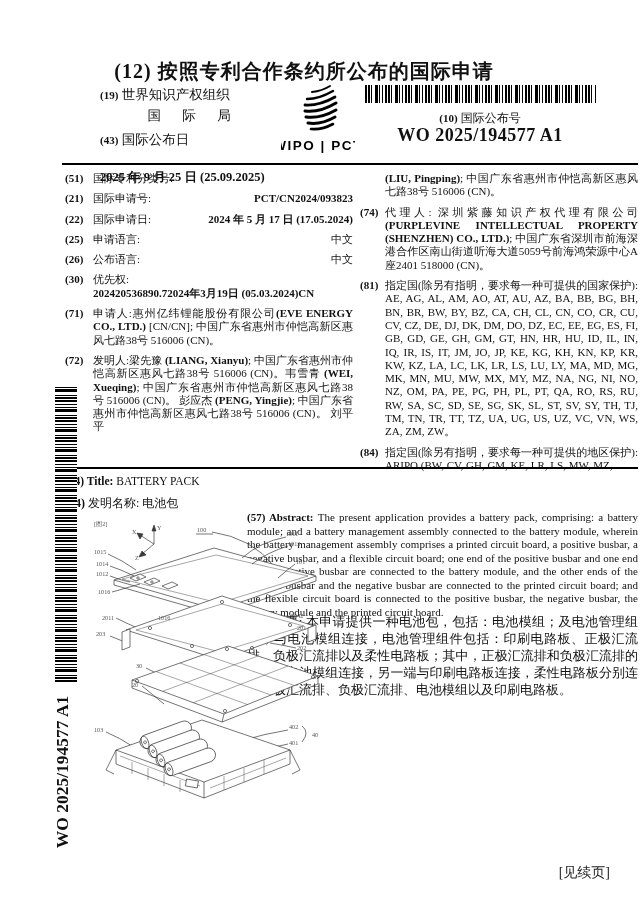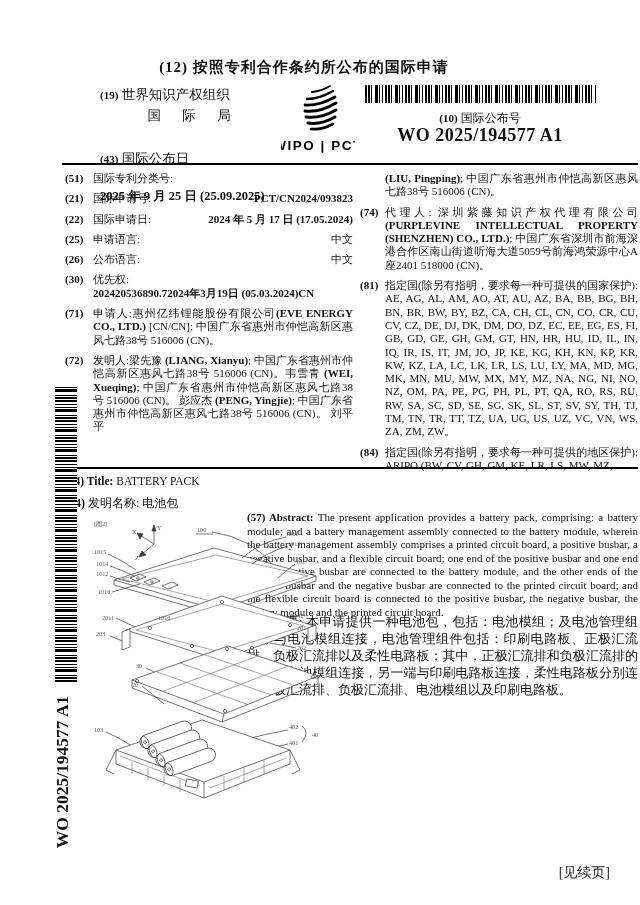--- a/index.html
+++ b/index.html
@@ -3,25 +3,25 @@
 <meta charset="utf-8">
 <style>
   html,body{margin:0;padding:0;background:#e8e8e8;}
   .page{
     position:relative;width:640px;height:905px;background:#ffffff;
     font-family:"Liberation Serif","DejaVu Serif",serif;color:#111;
     overflow:hidden;margin:0 auto;
   }
   .abs{position:absolute;}
   
-  .line12{left:0;top:58px;width:608px;text-align:center;font-size:15px;font-weight:bold;letter-spacing:1px;}
+  .line12{left:0;top:58px;width:608px;text-align:center;font-size:20px;font-weight:bold;letter-spacing:1px;}
   .hdr-left{left:100px;top:86px;width:178px;font-size:13.5px;}
   .hdr-org{white-space:nowrap;}
   .hdr-bureau{text-align:center;letter-spacing:9px;margin-top:3px;padding-left:9px;}
-  .hdr-date-label{margin-top:25px;white-space:nowrap;}
+  .hdr-date-label{margin-top:6px;white-space:nowrap;}
   .hdr-date{font-weight:bold;font-size:12.5px;margin-top:20px;white-space:nowrap;}
   .tagnum{font-weight:bold;font-size:11px;}
   .logo{left:281px;top:82px;}
   .barcode-h{left:365px;top:85px;width:231px;height:18px;
     background:repeating-linear-gradient(90deg,#000 0 2px,#fff 2px 3px,#000 3px 5px,#fff 5px 6px,#000 6px 7px,#fff 7px 10px,#000 10px 13px,#fff 13px 14px,#000 14px 15px,#fff 15px 17px,#000 17px 18px,#fff 18px 20px);}
   .pubno-label{left:355px;top:110px;width:250px;text-align:center;font-size:12px;}
   .pubno{left:345px;top:125px;width:270px;text-align:center;font-size:18px;font-weight:bold;letter-spacing:.5px;}
   .rule{left:62px;width:576px;border-top:2px solid #000;height:0;}
   
   .col{font-size:11px;line-height:13.3px;text-align:justify;}

